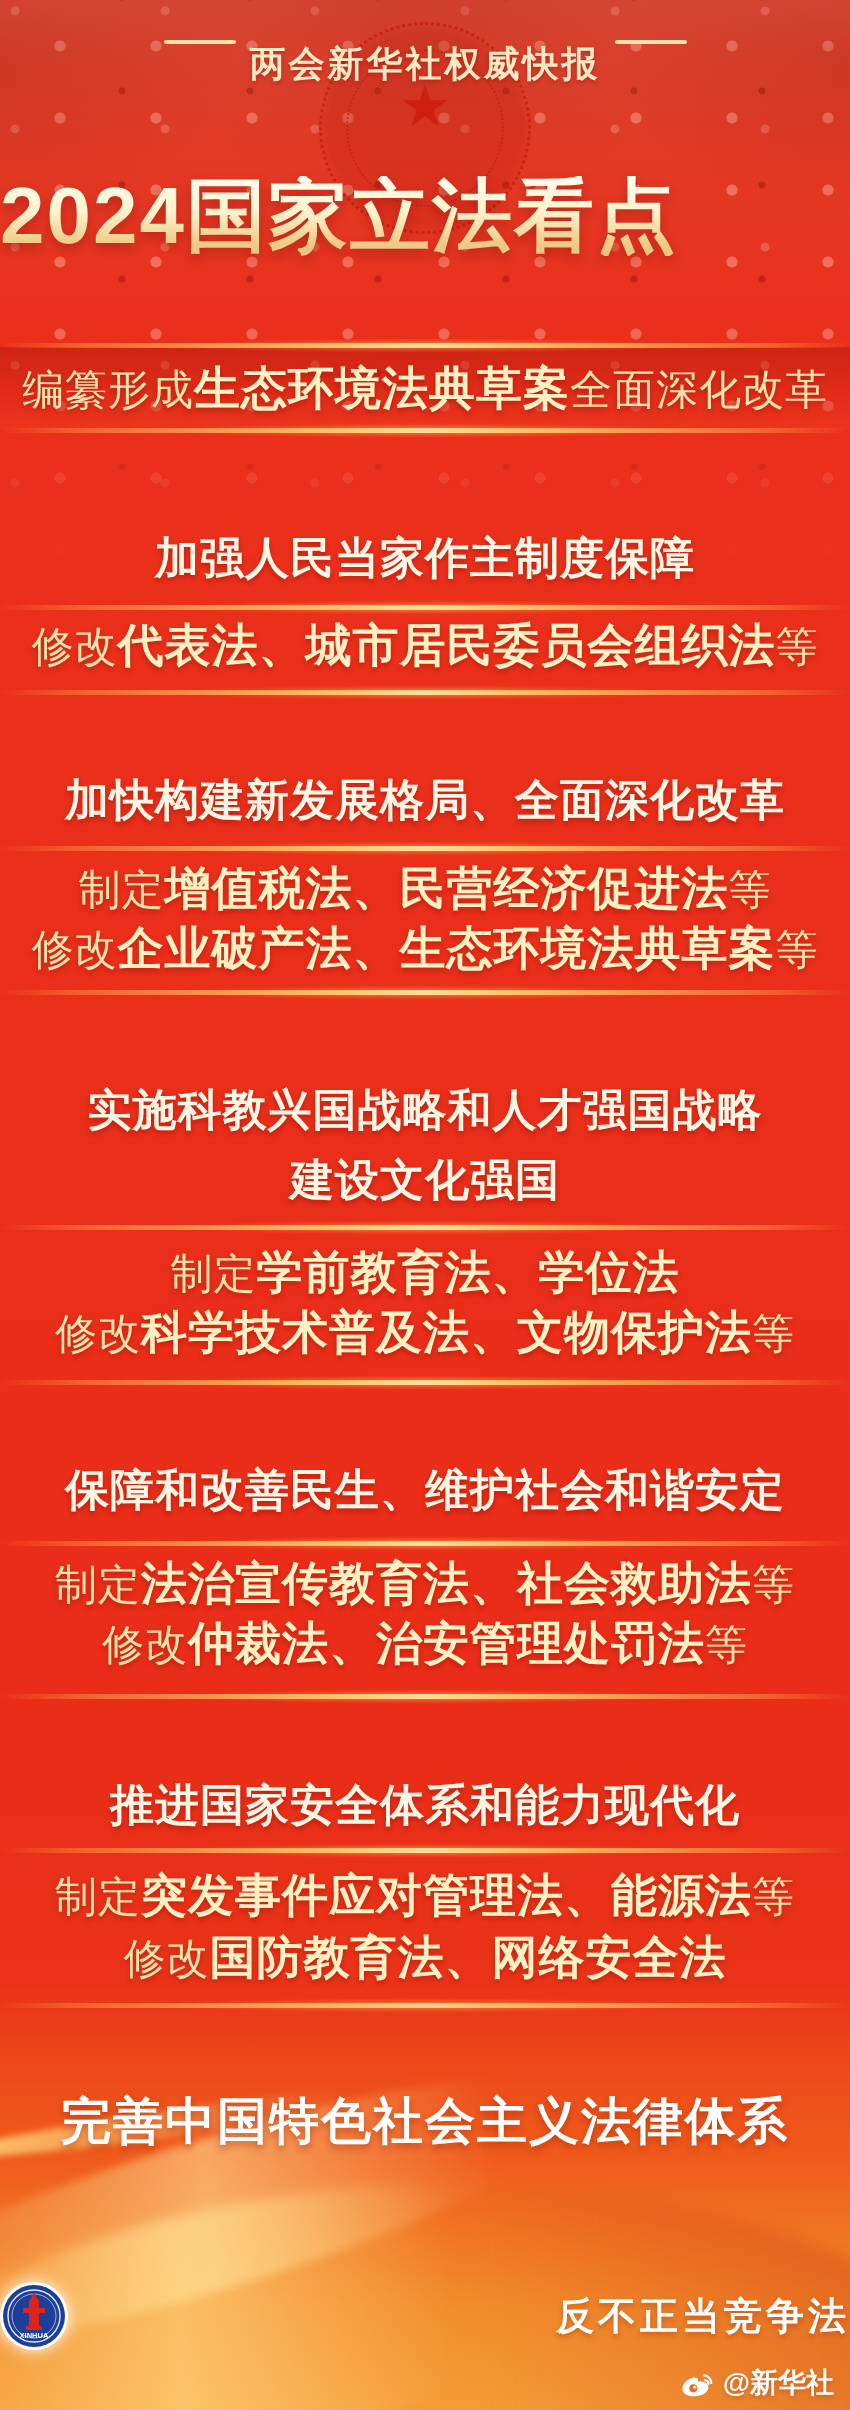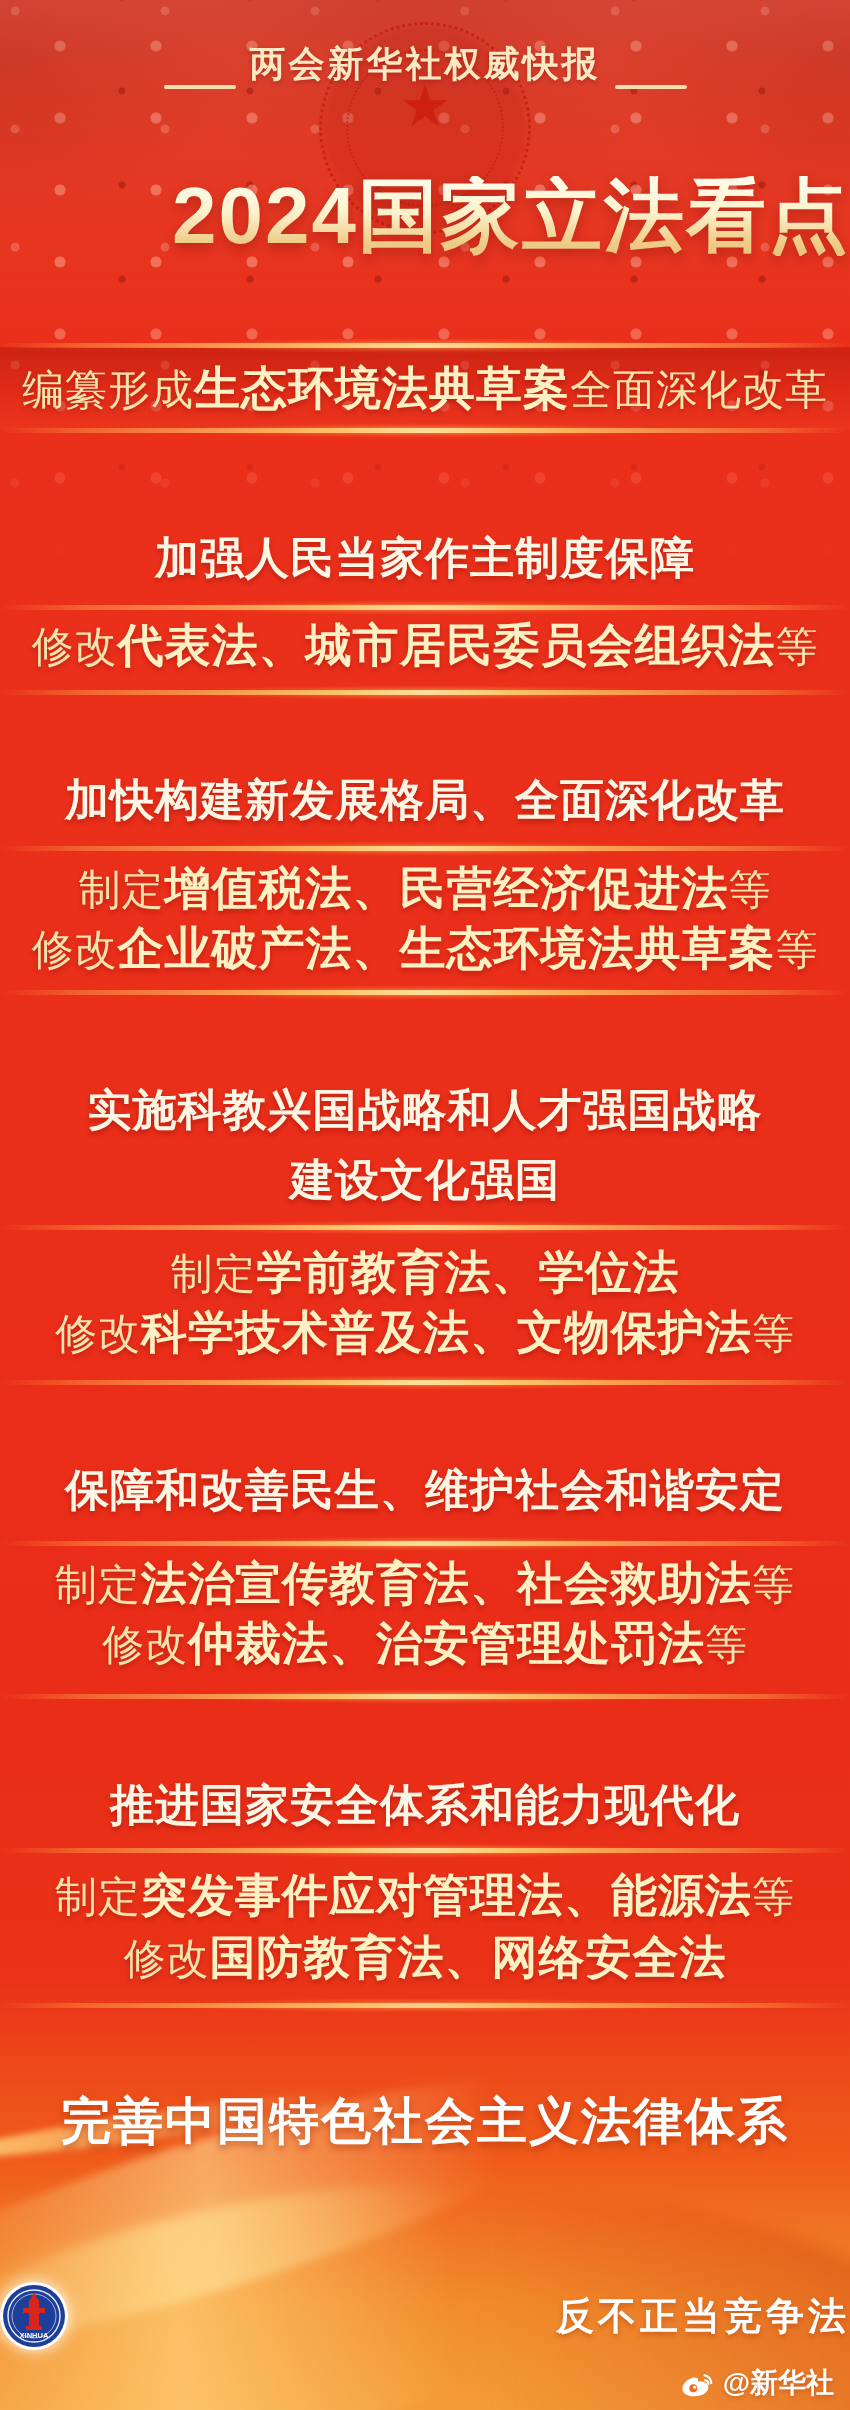--- a/index.html
+++ b/index.html
@@ -38,26 +38,26 @@
     border:3px dotted rgba(196,34,18,.85);
     background:radial-gradient(circle, rgba(185,28,14,.22) 0 66%, rgba(185,28,14,0) 72%);
   }
   .emblem .inner-ring{position:absolute;inset:24px;border-radius:50%;
     border:2px dotted rgba(196,34,18,.7);}
   .emblem .star{position:absolute;left:50%;top:52px;transform:translateX(-50%);
     font-size:58px;line-height:1;color:rgba(206,32,16,.95);
     font-family:"DejaVu Sans",sans-serif;}
   
   .badge{position:absolute;left:0;top:40px;width:100%;
-    display:flex;align-items:flex-end;justify-content:center;gap:14px;}
+    display:flex;align-items:flex-start;justify-content:center;gap:14px;}
   .badge .dash{width:72px;height:4px;border-radius:2px;background:#f7dfae;}
   .badge .label{font-size:36px;font-weight:700;letter-spacing:3px;color:#fbe9c4;
     text-shadow:0 2px 4px rgba(120,10,0,.35);}
   
-  .title{position:absolute;left:0;top:176px;width:100%;text-align:right;
+  .title{position:absolute;left:0;top:176px;width:100%;text-align:left;
     font-size:80px;font-weight:900;letter-spacing:2px;line-height:1;
     background:linear-gradient(180deg,#fffbe8 8%,#fdf2cd 45%,#efcd8a 82%,#e9c37a 100%);
     -webkit-background-clip:text;background-clip:text;color:transparent;
     filter:drop-shadow(0 5px 6px rgba(130,12,4,.4));}
   
   .gline{position:absolute;left:0;width:100%;height:5px;}
   .gline::before{content:"";position:absolute;left:0;right:0;top:0;height:5px;
     background:linear-gradient(90deg,
       rgba(255,120,40,0) 0%, rgba(255,165,70,.45) 10%,
       rgba(255,205,115,.95) 40%, #ffeec2 50%, rgba(255,205,115,.95) 60%,

